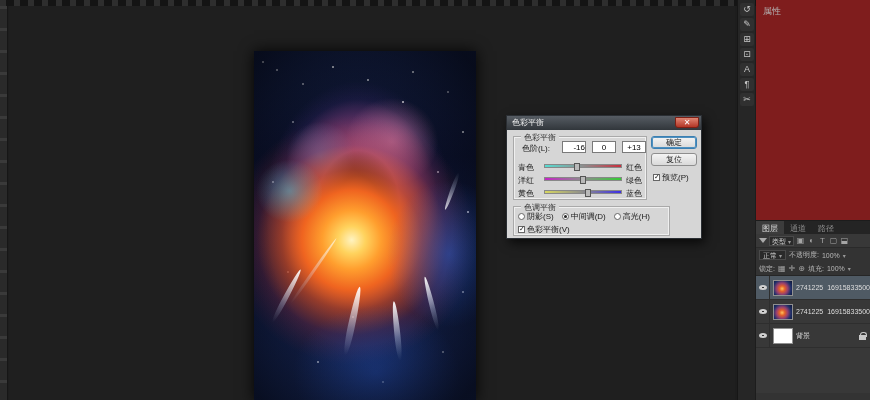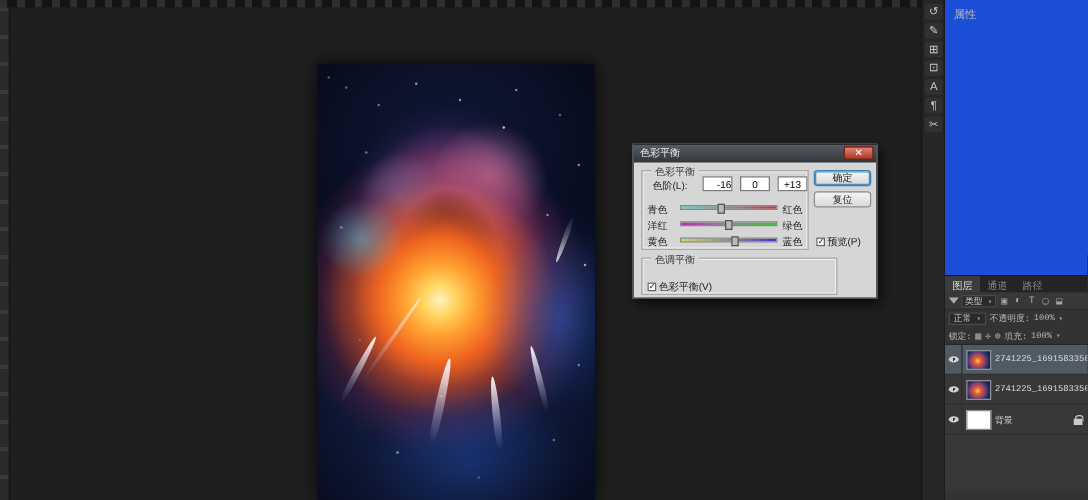--- a/index.html
+++ b/index.html
@@ -68,21 +68,21 @@
   .btn { position:absolute; left:144px; width:46px; height:13px; background:linear-gradient(180deg,#f4f4f4,#d9d9d9);
     border:1px solid #8e8e8e; border-radius:3px; font-size:8px; text-align:center; line-height:11px; cursor:pointer; }
   .btn.default { box-shadow:0 0 0 1px #4d90c0 inset; border-color:#3c7fb1; }
 
   
   #tool-strip { left:737px; top:0; width:18px; height:400px; background:#262626; border-left:1px solid #161616; }
   .strip-ic { position:absolute; left:2px; width:14px; height:13px; color:#c9c9c9; font-size:9px;
     line-height:13px; text-align:center; background:#303030; border-radius:2px; cursor:pointer; }
 
   
-  #side-panel { left:756px; top:0; width:114px; height:400px; background:#1d4ed8;font-family:Liberation Mono, monospace; }
+  #side-panel { left:756px; top:0; width:114px; height:400px; background:#7f1d1d; }
   #props-title { position:absolute; left:7px; top:5px; font-size:9px; color:#b5b5b5; }
   #layers { position:absolute; left:0; top:220px; width:114px; height:180px; background:#333; border-top:1px solid #1c1c1c; }
   #lyr-tabs { position:absolute; top:0; left:0; right:0; height:13px; background:#242424; display:flex; }
   .lyr-tab { font-size:8px; color:#8e8e8e; padding:2px 6px; cursor:pointer; }
   .lyr-tab.active { background:#3c3c3c; color:#ddd; }
   #lyr-filter { position:absolute; top:13px; left:0; right:0; height:14px; background:#383838; border-bottom:1px solid #2a2a2a;
     display:flex; align-items:center; gap:2px; padding:0 3px; }
   .funnel { width:0; height:0; border-left:4px solid transparent; border-right:4px solid transparent; border-top:5px solid #aaa; }
   #kind-select { font-size:7px; color:#ccc; background:#2a2a2a; border:1px solid #4a4a4a; padding:0 2px; height:10px; line-height:9px; cursor:pointer; }
   .f-ic { font-size:8px; color:#a5a5a5; width:9px; text-align:center; cursor:pointer; }
@@ -159,29 +159,43 @@
       <span class="sl-left">黄色</span>
       <span class="sl-track">
           <span class="sl-thumb" style="left:56%;"></span>
         </span>
       <span class="sl-right">蓝色</span>
     </div>
   </div>
 
   <div class="group" id="grp-tone">
     <span class="group-label">色调平衡</span>
+    <div style="position:absolute; left:4px; top:4px; display:flex; gap:8px;">
+      <span class="radio">
+          <span class="rdot"></span>
+          <span>阴影(S)</span>
+        </span>
+      <span class="radio">
+          <span class="rdot sel"></span>
+          <span>中间调(D)</span>
+        </span>
+      <span class="radio">
+          <span class="rdot"></span>
+          <span>高光(H)</span>
+        </span>
+    </div>
     <div style="position:absolute; left:4px; top:17px; display:flex; gap:2px; align-items:center;">
       <span class="cbox on"></span>
       <span>色彩平衡(V)</span>
     </div>
   </div>
 
   <div class="btn default" style="top:20px;text-align:center;">确定</div>
   <div class="btn" style="top:37px;">复位</div>
-  <div style="position:absolute; left:146px; top:72px; display:flex; gap:2px; align-items:center;">
+  <div style="position:absolute; left:146px; top:56px; display:flex; gap:2px; align-items:center;">
     <span class="cbox on"></span>
     <span>预览(P)</span>
   </div>
 </div>
 
 <div class="abs" id="tool-strip">
   <span class="strip-ic" style="top:3px;">↺</span>
   <span class="strip-ic" style="top:18px;">✎</span>
   <span class="strip-ic" style="top:33px;">⊞</span>
   <span class="strip-ic" style="top:48px;">⊡</span>

